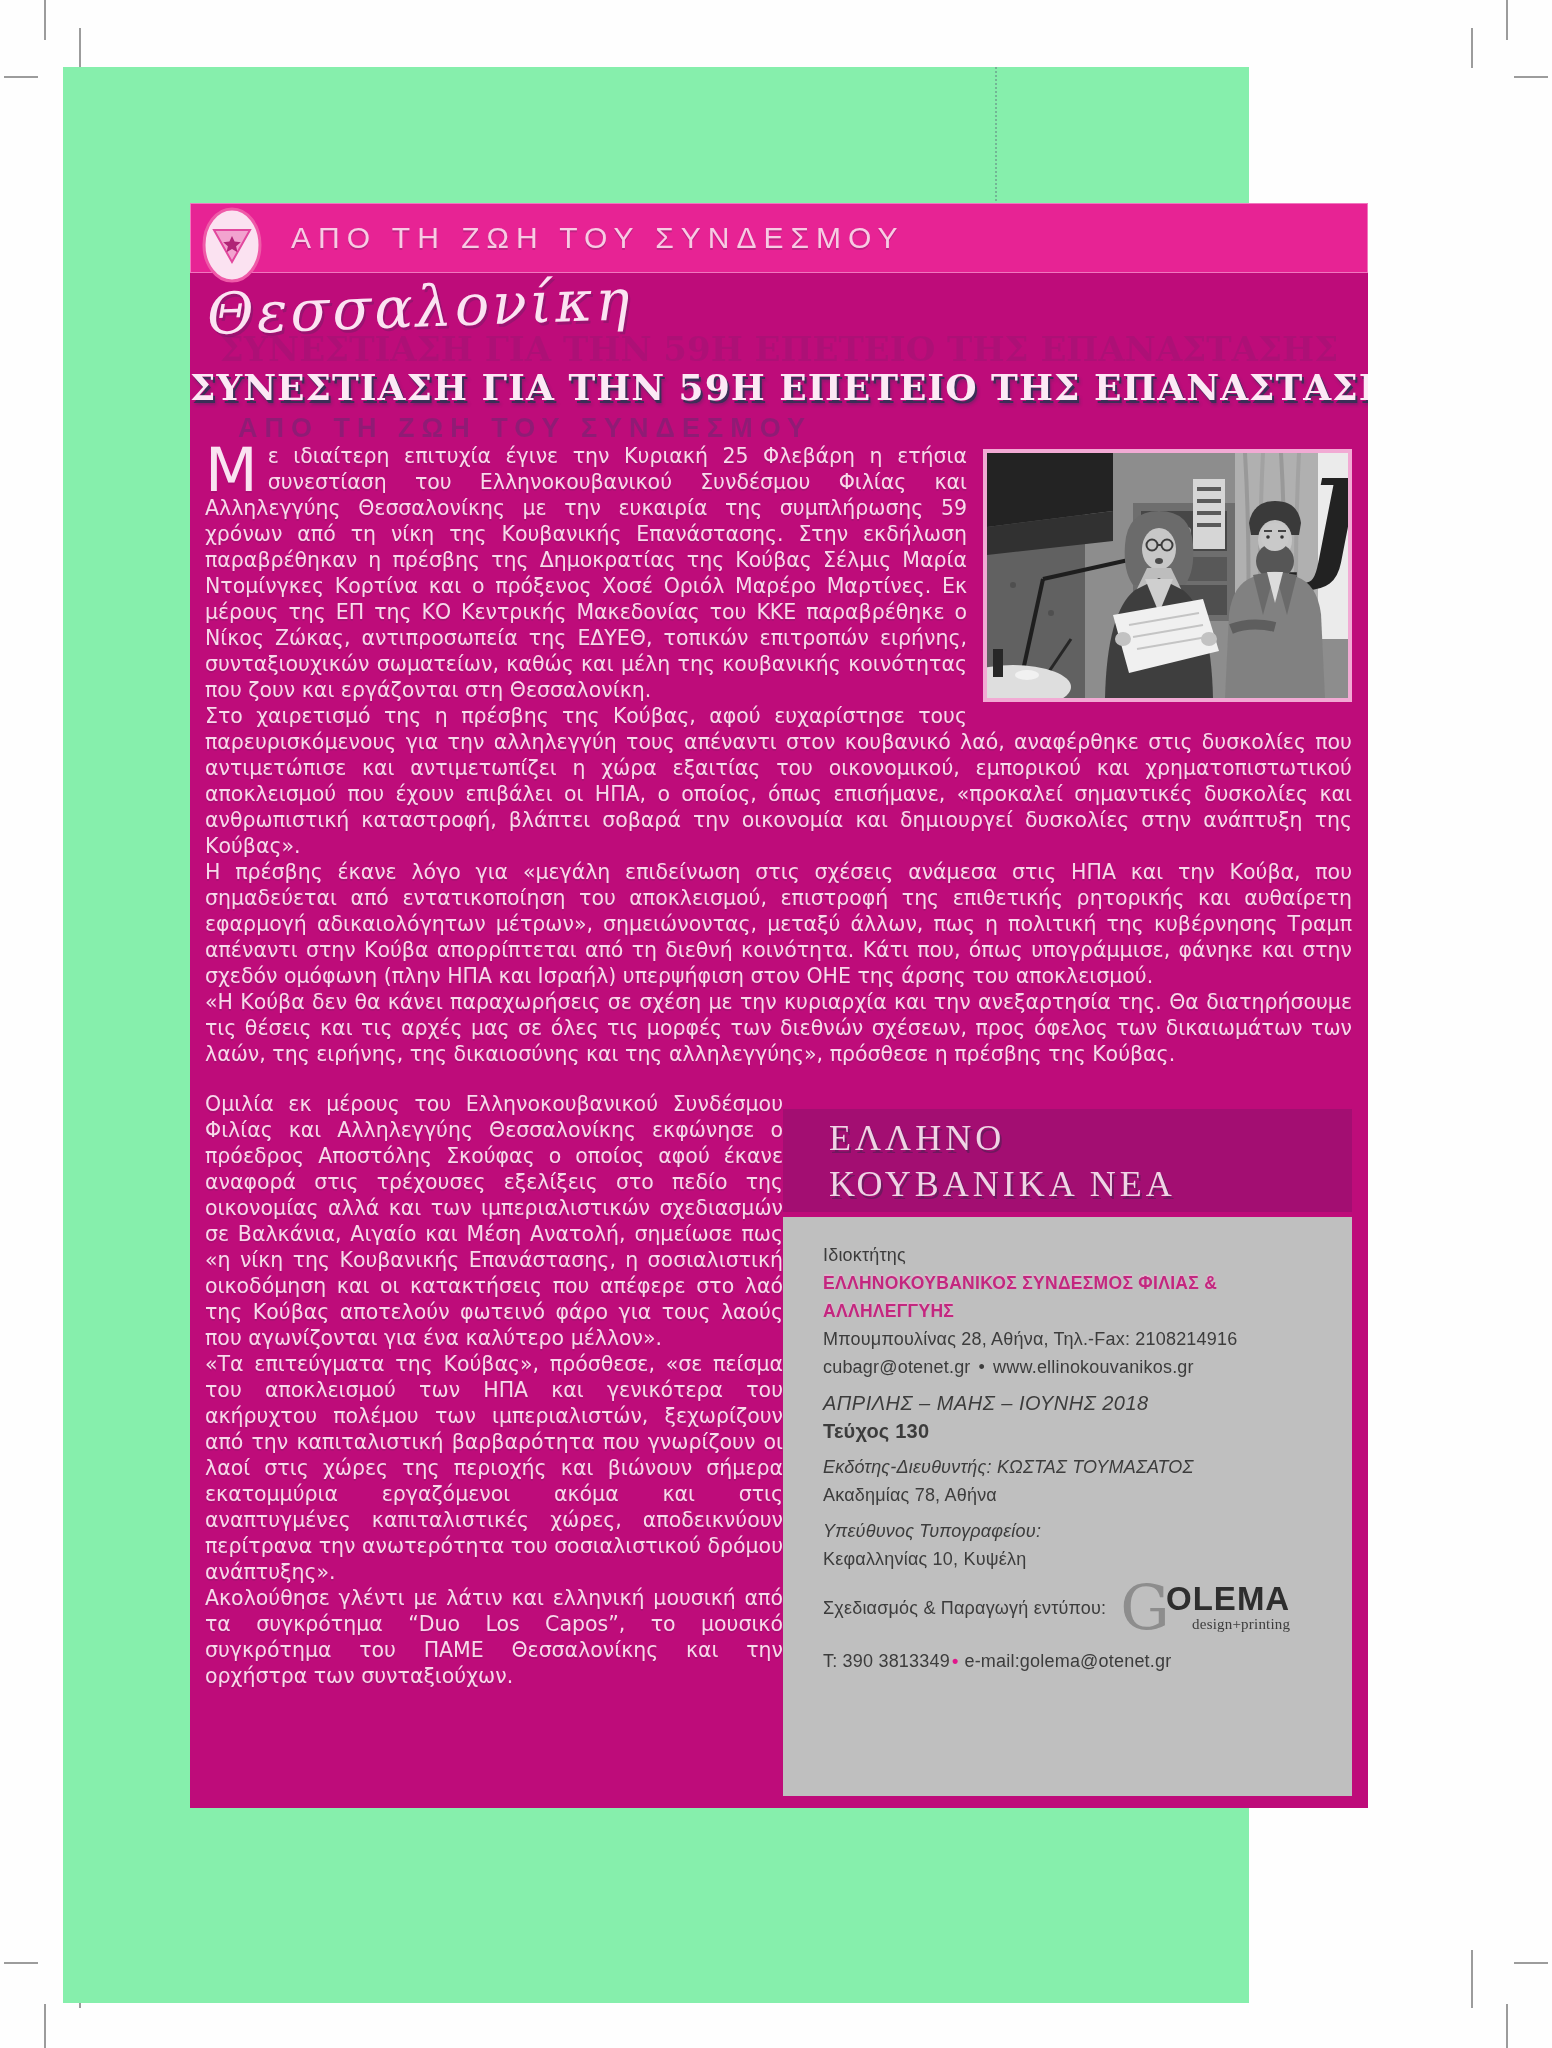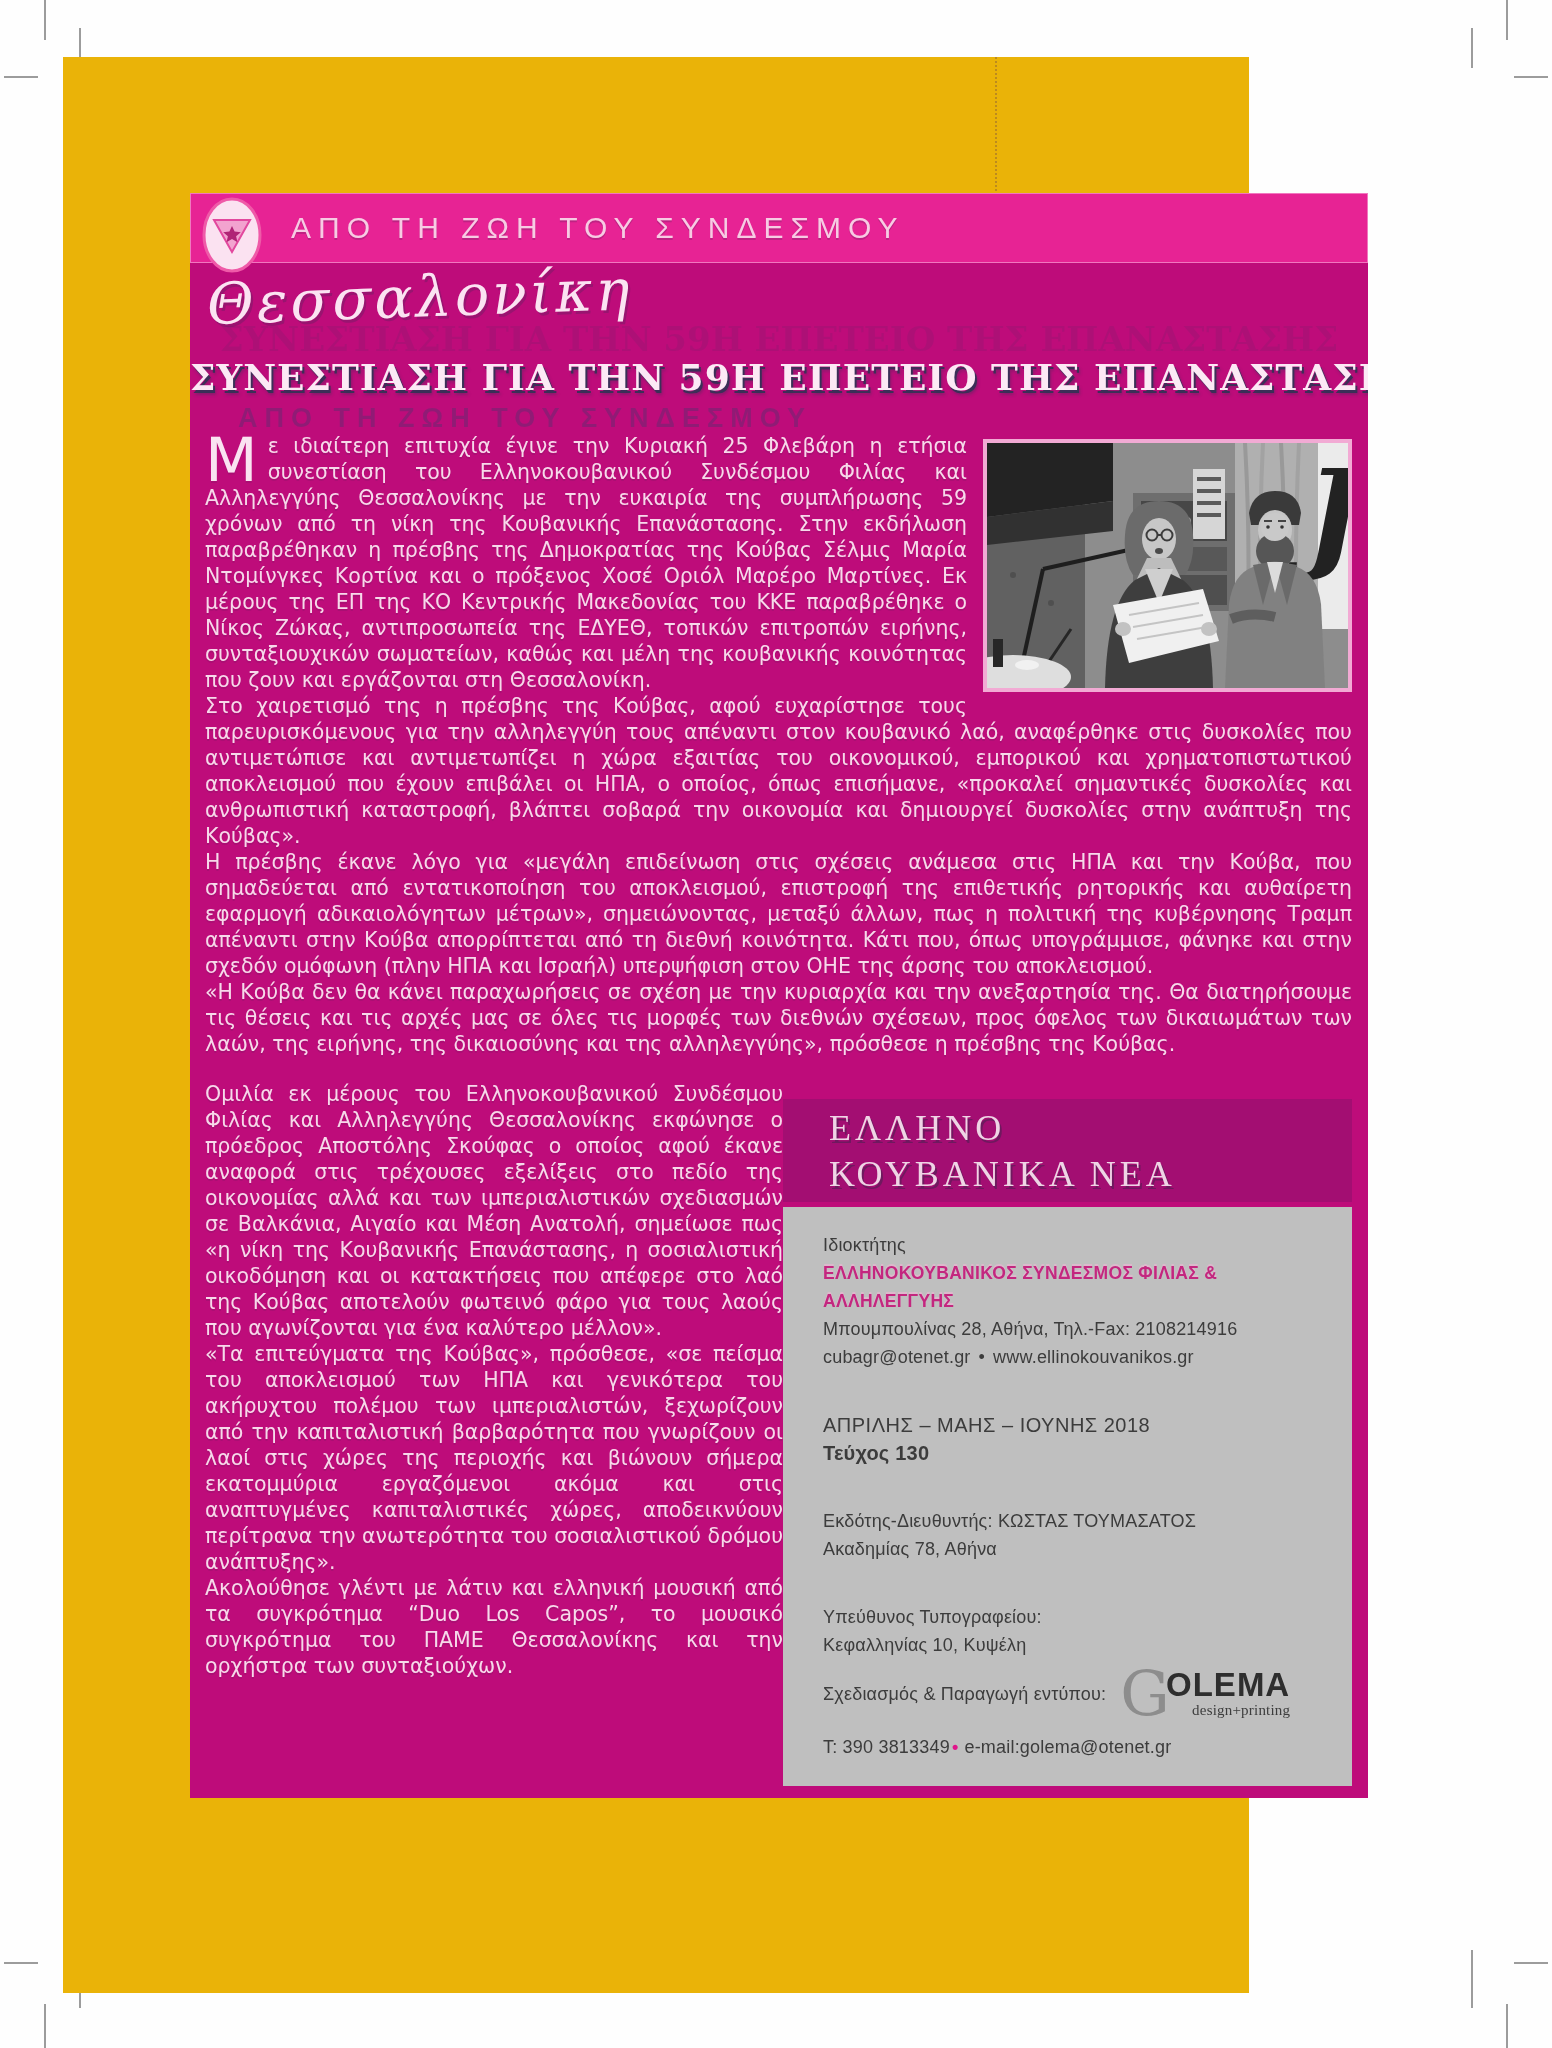--- a/index.html
+++ b/index.html
@@ -4,21 +4,21 @@
 <style>
   html,body { margin:0; padding:0; background:#ffffff; }
   .page { position:relative; width:1552px; height:2048px; background:#fefefe; overflow:hidden;
           font-family:"DejaVu Sans", sans-serif; }
 
   
   .cmv { position:absolute; width:2px; background:#9c9c9c; }
   .cmh { position:absolute; height:2px; background:#9c9c9c; }
 
   
-  .sheet { position:absolute; left:63px; top:57px; width:1186px; height:1936px; background:#eab308; }
+  .sheet { position:absolute; left:63px; top:67px; width:1186px; height:1936px; background:#86efac; }
   .fold-mark { position:absolute; left:932px; top:0; height:150px; border-left:2px dotted rgba(70,35,90,.28); }
 
   
   .inner { position:absolute; left:127px; top:136px; width:1178px; height:1605px;
            background:#be0c7a; overflow:hidden; }
 
   
   .band { position:absolute; left:0; top:0; width:100%; height:70px; background:#e72394;
           border:1px solid rgba(250,190,225,.55); box-sizing:border-box; }
   .band-label { margin-left:100px; line-height:68px; font-family:"Liberation Sans", sans-serif;
@@ -63,21 +63,21 @@
   .col-right { flex:1; display:flex; flex-direction:column; padding-top:18px; min-height:0; }
 
   
   .mast-title { flex:none; height:103px; background:#a30e72; padding-left:46px;
                 display:flex; flex-direction:column; justify-content:center; }
   .mast-title div { font-family:"Liberation Serif", serif; font-size:36px; line-height:46px;
                     letter-spacing:4px; color:#efd4e5; text-shadow:2px 3px 0 rgba(60,35,75,.5); }
   .mast-info { flex:1; margin-top:5px; background:#bfbfbf; padding:24px 24px 18px 40px;
                font-family:"Liberation Sans", sans-serif; font-size:18px; line-height:28px;
                color:#3c3c3c; letter-spacing:.2px; overflow:hidden; }
-  .mast-info .gap { margin-top:40px; }
+  .mast-info .gap { margin-top:8px;font-style:italic; }
   .owner { font-weight:700; font-size:17.5px; letter-spacing:.3px; color:#c3277f;
            text-shadow:0 -2px 0 rgba(244,180,215,.55); }
   .period { font-size:20px; letter-spacing:.5px; }
   .issue  { font-size:20px; font-weight:700; }
   .bullet { margin:0 8px; }
   .design-row { display:flex; align-items:center; margin-top:10px; }
   .golema { display:inline-grid; grid-template-columns:auto auto; align-items:center; margin-left:14px; }
   .golema .g { grid-row:1 / span 2; font-family:"DejaVu Serif", serif; font-size:62px; line-height:.8;
                color:#8d8d8d; margin-right:-4px; }
   .golema .olema { font-family:"Liberation Sans", sans-serif; font-size:33px; font-weight:700;

